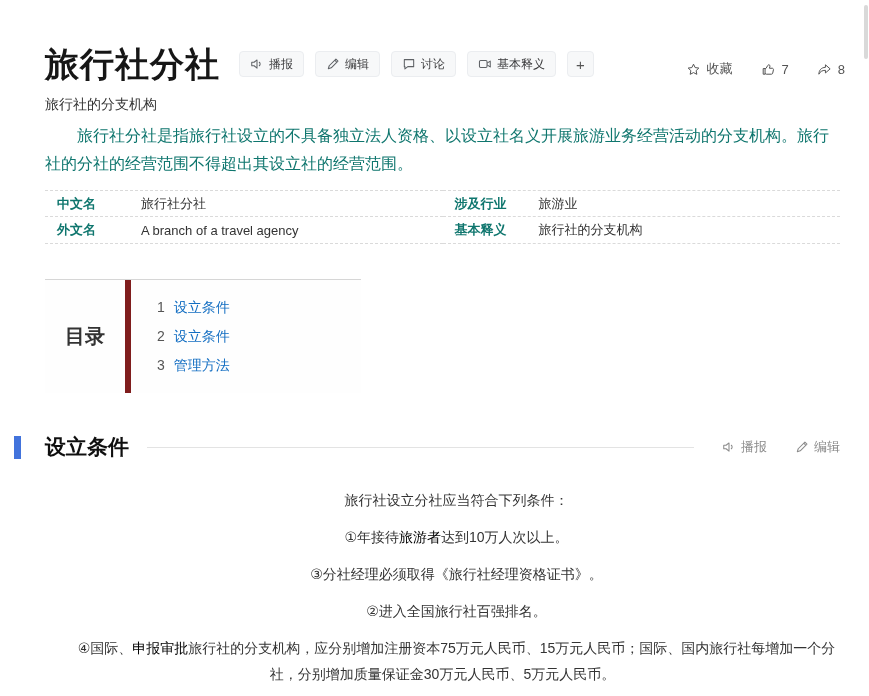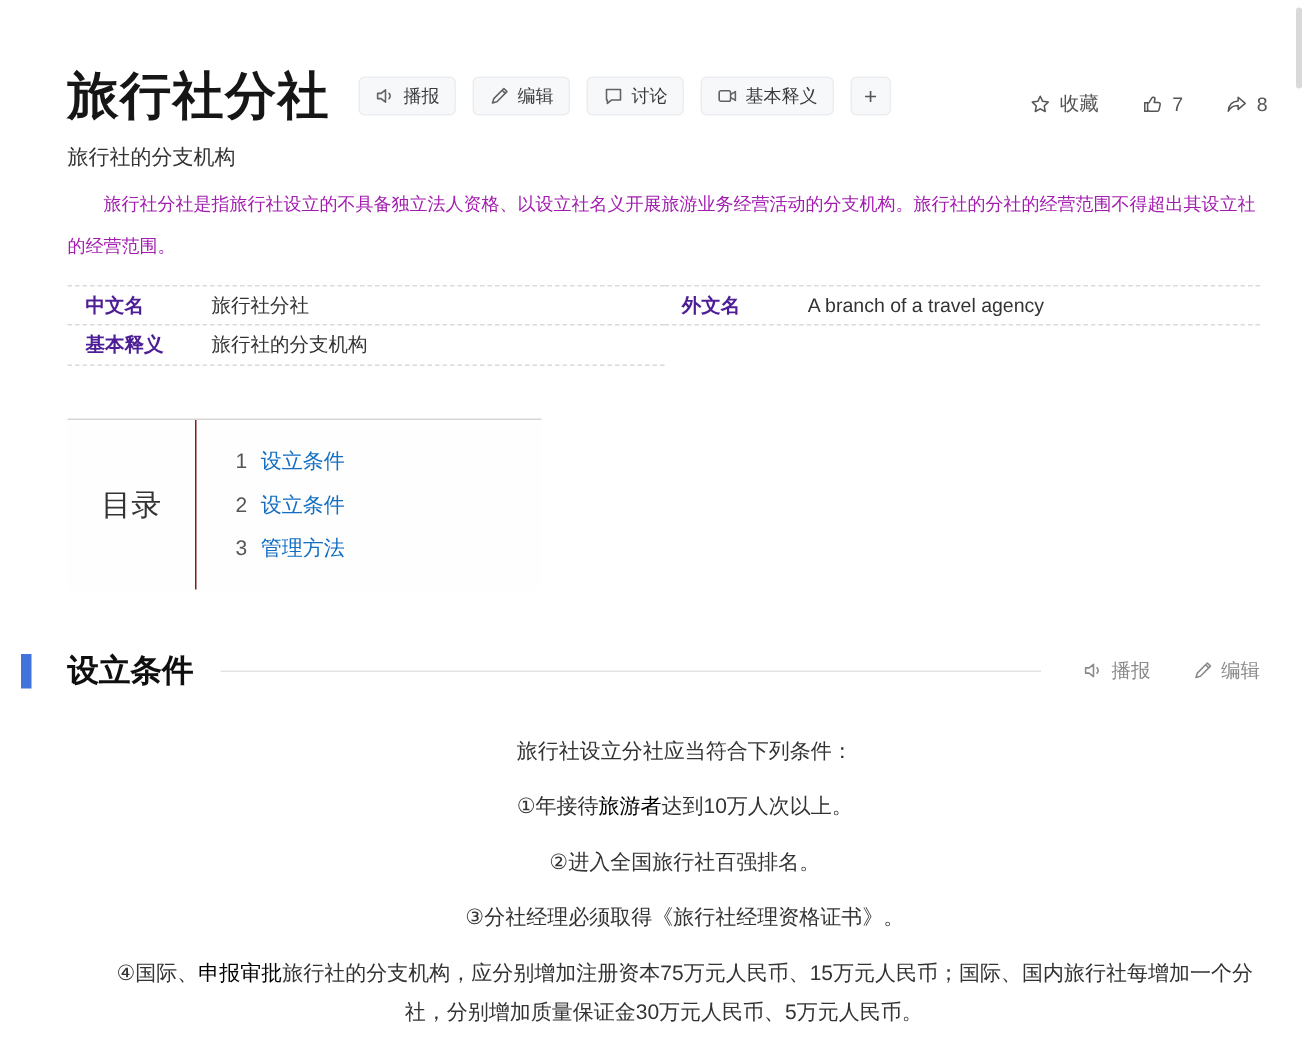--- a/index.html
+++ b/index.html
@@ -17,35 +17,35 @@
   .title-row { display:flex; align-items:center; gap:11px; padding-top:44px; }
   h1.lemma-title { font-size:34px; line-height:40px; font-weight:600; color:#161616;
     letter-spacing:1px; margin-right:8px; }
   .tool-btn { display:inline-flex; align-items:center; gap:5px; height:26px; padding:0 10px;
     background:#f7f8f9; border:1px solid #ebedf0; border-radius:4px; font-size:12px; color:#3a3a3c;
     cursor:pointer; font-family:inherit; }
   .tool-btn .icon { color:#5f6266; }
   .tool-btn.plus { padding:0 8px; font-size:15px; color:#555; }
 
   .subtitle { margin-top:12px; font-size:14px; color:#333; }
-  .summary { margin-top:8px; font-size:12px; line-height:28px; text-indent:2em; color:#a21caf; }
+  .summary { margin-top:8px; font-size:16px; line-height:28px; text-indent:2em; color:#0f766e; }
 
   
   .infobox { margin-top:12px; }
   .info-grid { display:grid; grid-template-columns:1fr 1fr; }
   .info-cell { display:flex; align-items:center; height:27px; border-bottom:1px dashed #dadada;
     font-size:13px; overflow:hidden; }
   .info-cell:nth-child(-n+2) { border-top:1px dashed #dadada; }
-  .info-label { width:96px; padding-left:12px; color:#4c1d95; font-weight:bold; flex:none; }
+  .info-label { width:96px; padding-left:12px; color:#0f766e; font-weight:bold; flex:none; }
   .info-value { color:#333; }
 
   
   .toc { margin-top:35px; width:316px; border-top:1px solid #d6d6d6; display:flex; background:#fefefe; }
   .toc-title { width:86px; display:flex; align-items:center; justify-content:center;
-    font-size:20px; color:#333; border-right:1px solid #7f1d1d; }
+    font-size:20px; color:#333; border-right:6px solid #7f1d1d;font-weight:bold; }
   .toc-list { list-style:none; padding:13px 0 13px 26px; }
   .toc-item { display:flex; align-items:center; line-height:29px; font-size:14px; }
   .toc-num { color:#555; margin-right:9px; }
   .toc-link { color:#136ec2; text-decoration:none; cursor:pointer; }
 
   
   .section-header { margin-top:40px; margin-left:-31px; display:flex; align-items:center; }
   .accent-bar { width:7px; height:23px; background:#4273dc; flex:none; }
   .section-header h2 { font-size:21px; font-weight:bold; color:#0f0f0f; margin-left:24px; white-space:nowrap; }
   .header-rule { flex:1; height:1px; background:#e3e3e3; margin-left:18px; }
@@ -137,20 +137,24 @@
 
   <div class="subtitle">旅行社的分支机构</div>
 
   <p class="summary">旅行社分社是指旅行社设立的不具备独立法人资格、以设立社名义开展旅游业务经营活动的分支机构。旅行社的分社的经营范围不得超出其设立社的经营范围。</p>
 
   <div class="infobox">
     <div class="info-grid">
       <div class="info-cell">
         <span class="info-label">中文名</span>
         <span class="info-value">旅行社分社</span>
+      </div>
+      <div class="info-cell">
+        <span class="info-label">涉及行业</span>
+        <span class="info-value">旅游业</span>
       </div>
       <div class="info-cell">
         <span class="info-label">外文名</span>
         <span class="info-value">A branch of a travel agency</span>
       </div>
       <div class="info-cell">
         <span class="info-label">基本释义</span>
         <span class="info-value">旅行社的分支机构</span>
       </div>
     </div>
@@ -194,19 +198,19 @@
             <path d="M15 5.5l3.5 3.5" stroke="currentColor" stroke-width="1.8" fill="none"></path>
           </svg>
       </span>
       <span>编辑</span>
     </span>
   </div>
 
   <div class="section-content">
     <p><span>旅行社设立分社应当符合下列条件：</span></p>
     <p><span>①年接待</span><a class="link">旅游者</a><span>达到10万人次以上。</span></p>
+    <p><span>③分社经理必须取得《旅行社经理资格证书》。</span></p>
     <p><span>②进入全国旅行社百强排名。</span></p>
-    <p><span>③分社经理必须取得《旅行社经理资格证书》。</span></p>
     <p><span>④国际、</span><a class="link">申报审批</a><span>旅行社的分支机构，应分别增加注册资本75万元人民币、15万元人民币；国际、国内旅行社每增加一个分社，分别增加质量保证金30万元人民币、5万元人民币。</span></p>
   </div>
 
   <div class="scrollbar-thumb"></div>
 </div>
 
 </body></html>

